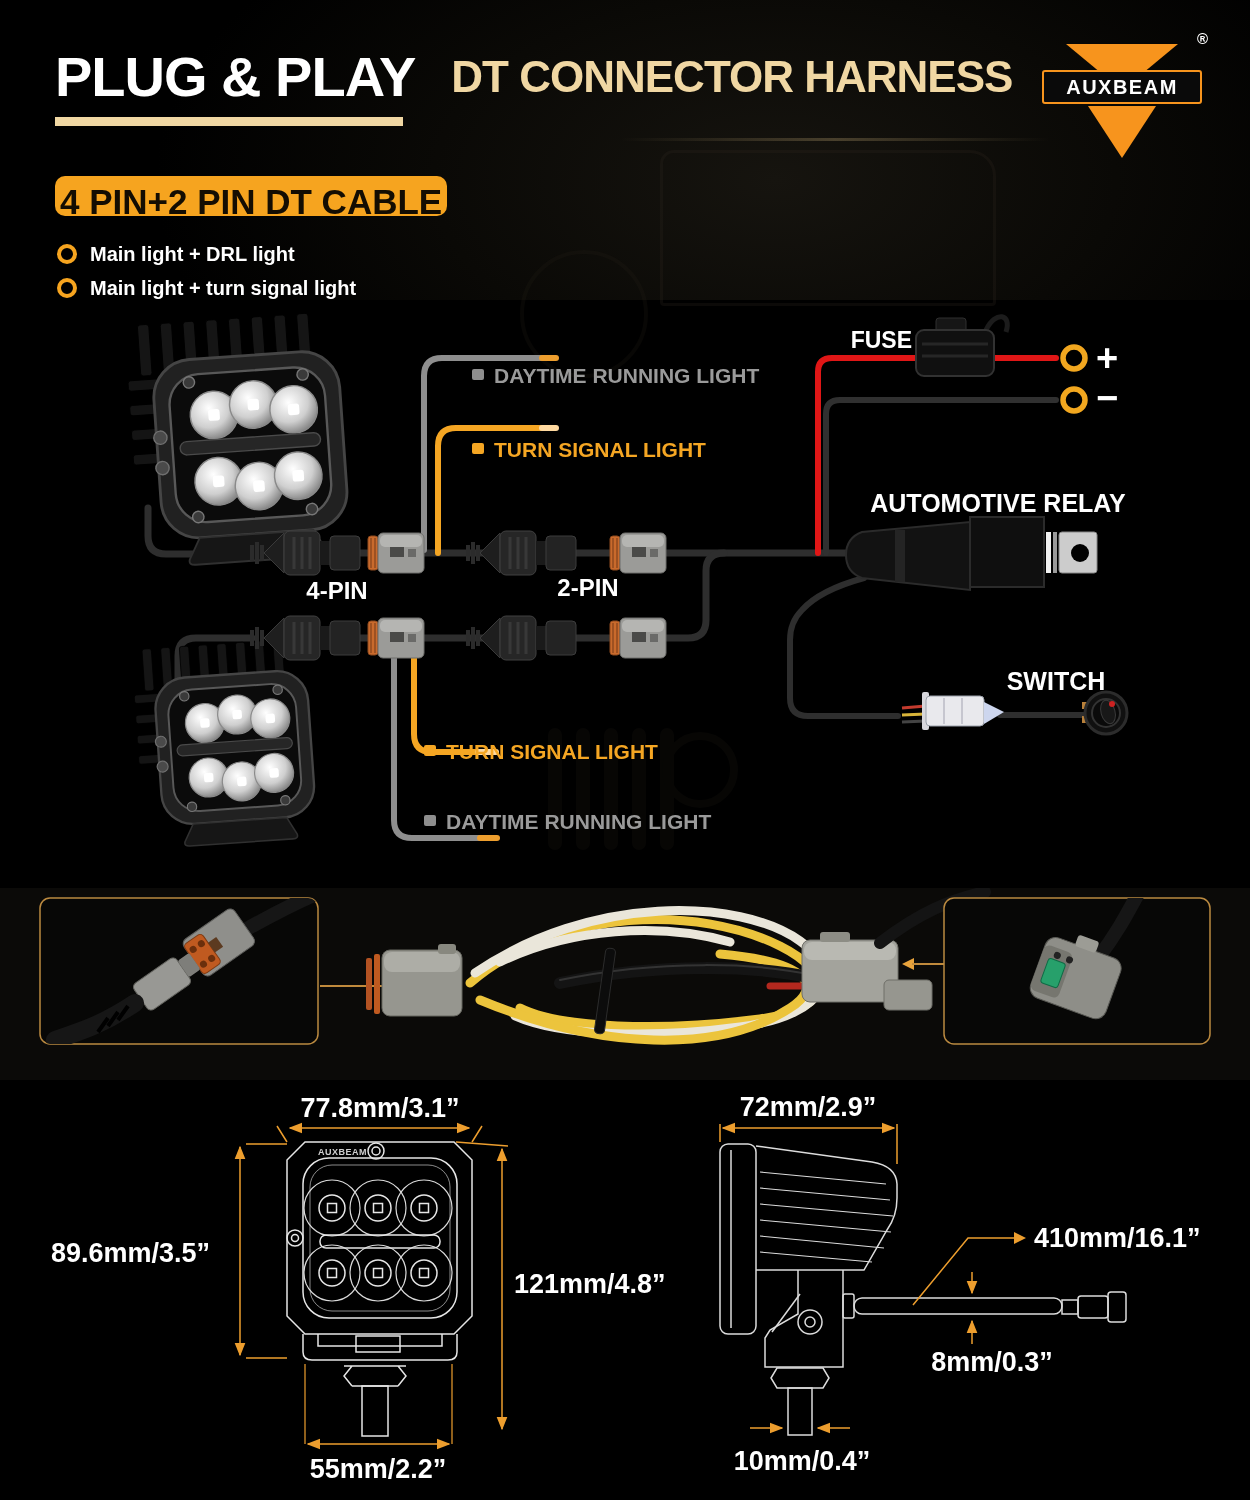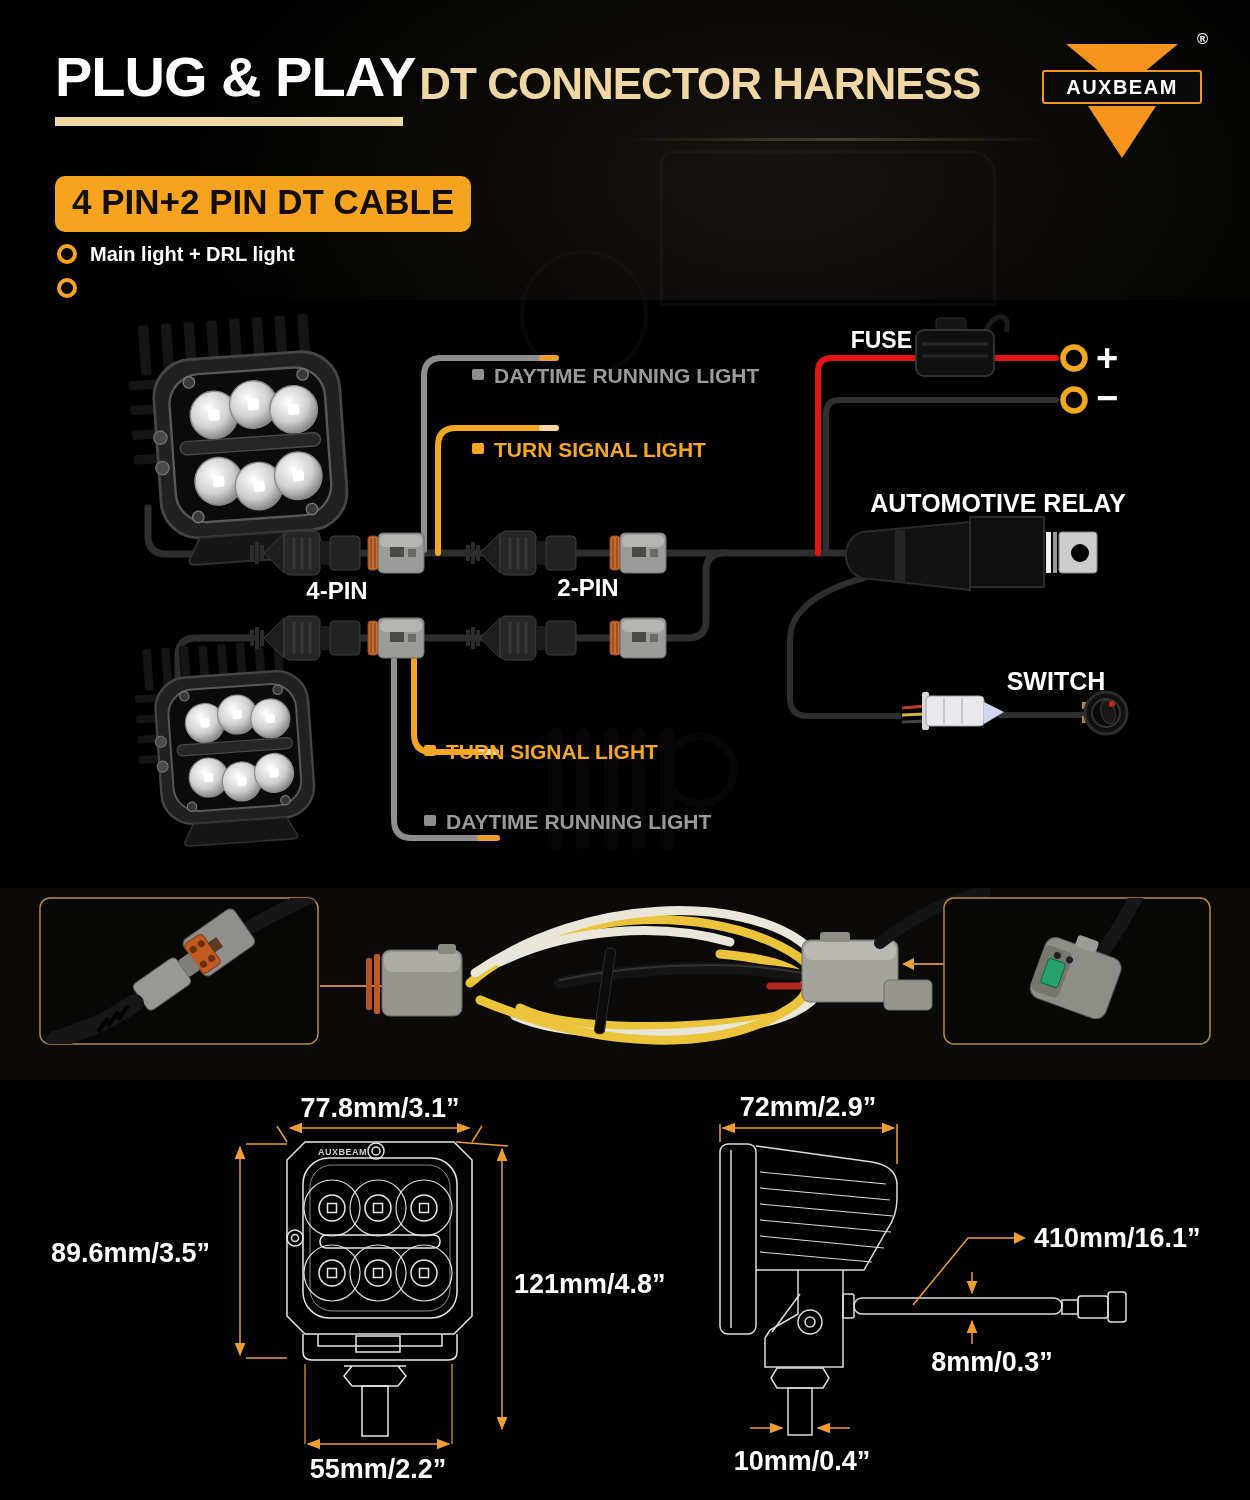--- a/index.html
+++ b/index.html
@@ -7,25 +7,25 @@
         font-family:"Liberation Sans","DejaVu Sans",sans-serif;}
   
   .header{position:absolute;left:0;top:0;width:1250px;height:300px;
     background:radial-gradient(ellipse 620px 340px at 62% 60%, #16140f 0%, #0a0906 55%, #000 100%);}
   .jeep-hint{position:absolute;left:660px;top:150px;width:330px;height:150px;
     border:3px solid rgba(46,41,30,.5);border-radius:14px 26px 4px 4px;opacity:.5;}
   .jeep-hint2{position:absolute;left:520px;top:250px;width:120px;height:120px;
     border:4px solid rgba(40,35,26,.4);border-radius:50%;opacity:.5;}
   .flare{position:absolute;left:620px;top:138px;width:430px;height:3px;opacity:.55;
     background:linear-gradient(90deg,transparent,rgba(214,186,128,.5),transparent);}
-  .title-row{position:absolute;left:55px;top:44px;display:flex;align-items:flex-end;gap:4px;white-space:nowrap;}
+  .title-row{position:absolute;left:55px;top:44px;display:flex;align-items:center;gap:36px;white-space:nowrap;}
   .title-main{font-size:56px;font-weight:900;color:#fff;letter-spacing:-1px;}
   .title-sub{font-size:44px;font-weight:800;color:#f0d7a3;letter-spacing:-1px;}
   .underline{position:absolute;left:55px;top:117px;width:348px;height:9px;background:#f0d7a3;}
-  .badge{position:absolute;left:55px;top:176px;height:56px;line-height:52px;padding:0 17px;
+  .badge{position:absolute;left:55px;top:176px;height:40px;line-height:52px;padding:0 5px;
     background:#f6a41f;border-radius:10px;font-size:35px;font-weight:800;color:#140d02;white-space:nowrap;}
   .bullets{position:absolute;left:57px;top:237px;}
   .bullet-row{display:flex;align-items:center;gap:13px;height:34px;}
   .ring{width:12px;height:12px;border:4.5px solid #f6a41f;border-radius:50%;flex:none;}
   .bullet-label{font-size:20px;font-weight:800;color:#fff;white-space:nowrap;}
   
   .logo{position:absolute;left:1042px;top:36px;width:160px;height:118px;}
   .logo-tri-top{position:absolute;left:24px;top:8px;width:112px;height:26px;background:#f7941d;
     clip-path:polygon(0 0,100% 0,72% 100%,28% 100%);}
   .logo-band{position:absolute;left:0;top:34px;width:156px;height:30px;background:#0a0a0a;
@@ -66,20 +66,21 @@
 
     <div class="badge">4 PIN+2 PIN DT CABLE</div>
 
     <div class="bullets">
       <div class="bullet-row">
         <span class="ring"></span>
         <span class="bullet-label">Main light + DRL light</span>
       </div>
       <div class="bullet-row">
         <span class="ring"></span>
+        <span class="bullet-label">Main light + turn signal light</span>
       </div>
     </div>
   </div>
 
   <div class="wiring">
   <svg width="1250" height="588" viewBox="0 0 1250 588">
     <defs>
       <radialGradient id="gLED" cx="40%" cy="35%" r="75%">
         <stop offset="0%" stop-color="#ffffff"></stop>
             <stop offset="55%" stop-color="#cfcfcf"></stop>

